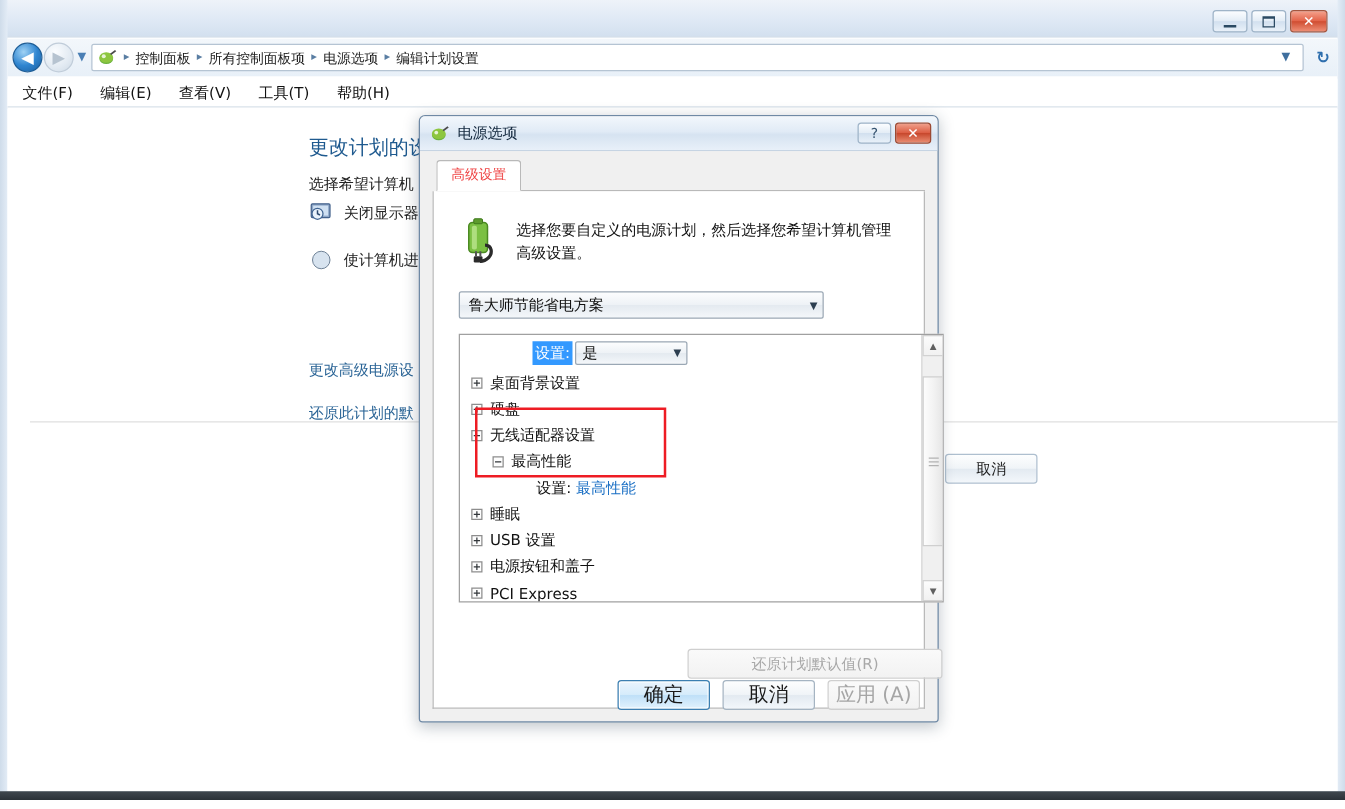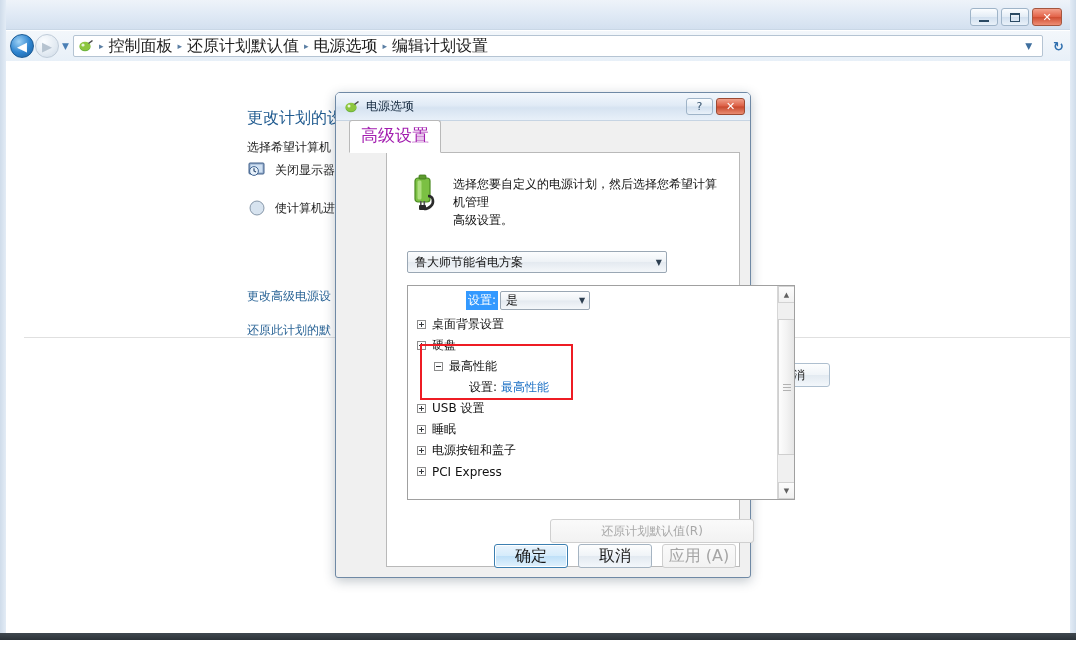--- a/index.html
+++ b/index.html
@@ -88,21 +88,21 @@
     flex: 1; height: 22px; margin-right: 4px;
     border: 1px solid #b5c4d3; border-radius: 2px;
     background: #ffffff;
     display: flex; align-items: center; padding: 0 4px;
     overflow: hidden;
   }
   #cp-icon {
     width: 16px; height: 16px; margin-right: 3px; position: relative; flex: 0 0 auto;
   }
   .crumb {
-    color: #1c1c1c; font-size: 16px; padding: 1px 3px; white-space: nowrap;
+    color: #1c1c1c; font-size: 11px; padding: 1px 3px; white-space: nowrap;
   }
   .crumb-sep { color: #5a7ea3; font-size: 9px; padding: 0 2px; }
   #breadcrumb-dropdown { color: #3f6f9e; font-size: 9px; padding: 0 6px; }
   #refresh-btn { color: #2f6fae; font-size: 13px; padding: 0 6px; font-weight: bold; }
   #search-box {
     width: 240px; height: 22px; margin-right: 4px;
     border: 1px solid #b5c4d3; border-radius: 2px;
     background: #ffffff;
     display: flex; align-items: center; padding: 0 5px;
   }
@@ -200,36 +200,35 @@
   #tab-strip {
     height: 24px; position: relative; margin-left: 3px;
     border-bottom: 1px solid #b9b9b9;
   }
   #tab-advanced {
     position: absolute; left: 0; bottom: -1px;
     padding: 3px 11px 5px 11px;
     border: 1px solid #b9b9b9; border-bottom: 1px solid #ffffff;
     border-radius: 3px 3px 0 0;
     background: #ffffff;
-    font-size: 17px; color: #a21caf;
+    font-size: 11px; color: #ef4444;
   }
   #tab-panel {
     position: absolute; left: 10px; top: 32px; right: 10px; bottom: 10px;
     border: 1px solid #b9b9b9; border-top: 0;
     background: #ffffff;
     padding: 12px 14px;
-    margin-left: 40px;
   }
   #intro-block { display: flex; align-items: flex-start; margin-top: 8px; }
   #battery-icon { width: 36px; height: 38px; position: relative; flex: 0 0 auto; margin: 0 10px 0 6px; }
   #intro-text { font-size: 12px; color: #111; line-height: 18px; padding-top: 2px; }
 
   #plan-combo {
     margin-top: 22px; margin-left: 6px;
-    width: 260px; height: 22px;
+    width: 292px; height: 22px;
     border: 1px solid #9aa7b4; border-radius: 2px;
     background: linear-gradient(180deg,#fcfdfe 0%, #eef2f6 48%, #e4eaf0 52%, #f4f7fa 100%);
     display: flex; align-items: center; padding: 0 4px 0 7px;
     font-size: 12px; color: #111;
   }
   #plan-combo-value { flex: 1; }
   .combo-arrow { color: #2c3e50; font-size: 8px; }
 
   #tree-box {
     margin-top: 12px; margin-left: 6px;
@@ -378,35 +377,42 @@
         <svg width="16" height="16" viewBox="0 0 16 16">
           <ellipse cx="7" cy="9" rx="5.5" ry="4.2" fill="#6cb33f"></ellipse>
           <ellipse cx="7" cy="8" rx="5.5" ry="4.2" fill="#8dc63f"></ellipse>
           <circle cx="5" cy="7" r="1.6" fill="#ffffff" opacity="0.8"></circle>
           <path d="M10 5 L14 2 L15 3 L11 6 Z" fill="#4a4a4a"></path>
         </svg>
       </span>
       <span class="crumb-sep">▸</span>
       <span class="crumb">控制面板</span>
       <span class="crumb-sep">▸</span>
-      <span class="crumb">还原计划默认值</span>
+      <span class="crumb">所有控制面板项</span>
       <span class="crumb-sep">▸</span>
       <span class="crumb">电源选项</span>
       <span class="crumb-sep">▸</span>
       <span class="crumb">编辑计划设置</span>
       <span style="flex:1"></span>
       <span id="breadcrumb-dropdown">▼</span>
     </div>
 
     <div id="refresh-btn">
       <span>↻</span>
     </div>
 
   </div>
 
+  <div id="menu-bar">
+    <span class="menu-item">文件(F)</span>
+    <span class="menu-item">编辑(E)</span>
+    <span class="menu-item">查看(V)</span>
+    <span class="menu-item">工具(T)</span>
+    <span class="menu-item">帮助(H)</span>
+  </div>
 
   <div id="content-area">
     <div id="page-heading">更改计划的设</div>
     <div id="page-subtitle">选择希望计算机</div>
 
     <div class="setting-row" id="setting-row-1">
       <span class="setting-icon">
         <svg width="20" height="20" viewBox="0 0 20 20">
           <rect x="2" y="3" width="15" height="11" rx="1" fill="#8fa8c8" stroke="#44628c" stroke-width="1"></rect>
           <rect x="3.5" y="4.5" width="12" height="8" fill="#cfe0f2"></rect>
@@ -501,36 +507,40 @@
         </div>
 
         <div class="tree-row tree-indent-0">
           <i class="expander plus"></i>
           <span>桌面背景设置</span>
         </div>
         <div class="tree-row tree-indent-0">
           <i class="expander plus"></i>
           <span>硬盘</span>
         </div>
+        <div class="tree-row tree-indent-0">
+          <i class="expander"></i>
+          <span>无线适配器设置</span>
+        </div>
         <div class="tree-row tree-indent-1">
           <i class="expander"></i>
           <span>最高性能</span>
         </div>
         <div class="tree-row tree-indent-2">
           <span>设置:</span>
           <span>&nbsp;</span>
           <span class="setting-value-link">最高性能</span>
         </div>
         <div class="tree-row tree-indent-0">
           <i class="expander plus"></i>
+          <span>睡眠</span>
+        </div>
+        <div class="tree-row tree-indent-0">
+          <i class="expander plus"></i>
           <span>USB 设置</span>
-        </div>
-        <div class="tree-row tree-indent-0">
-          <i class="expander plus"></i>
-          <span>睡眠</span>
         </div>
         <div class="tree-row tree-indent-0">
           <i class="expander plus"></i>
           <span>电源按钮和盖子</span>
         </div>
         <div class="tree-row tree-indent-0">
           <i class="expander plus"></i>
           <span>PCI Express</span>
         </div>
 

